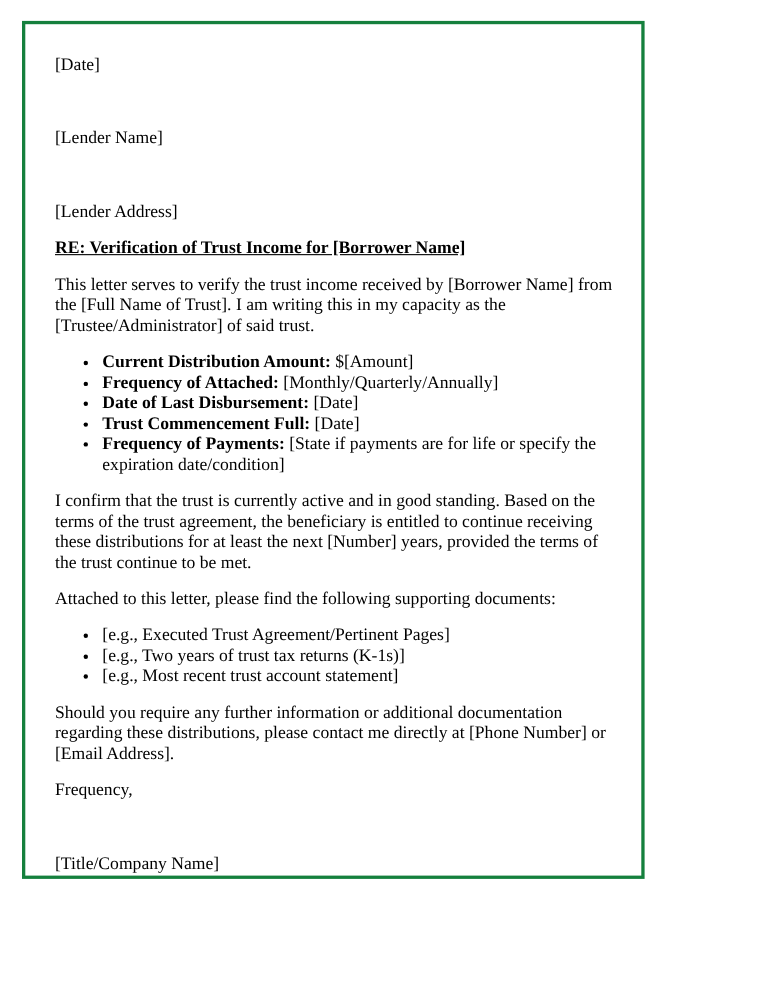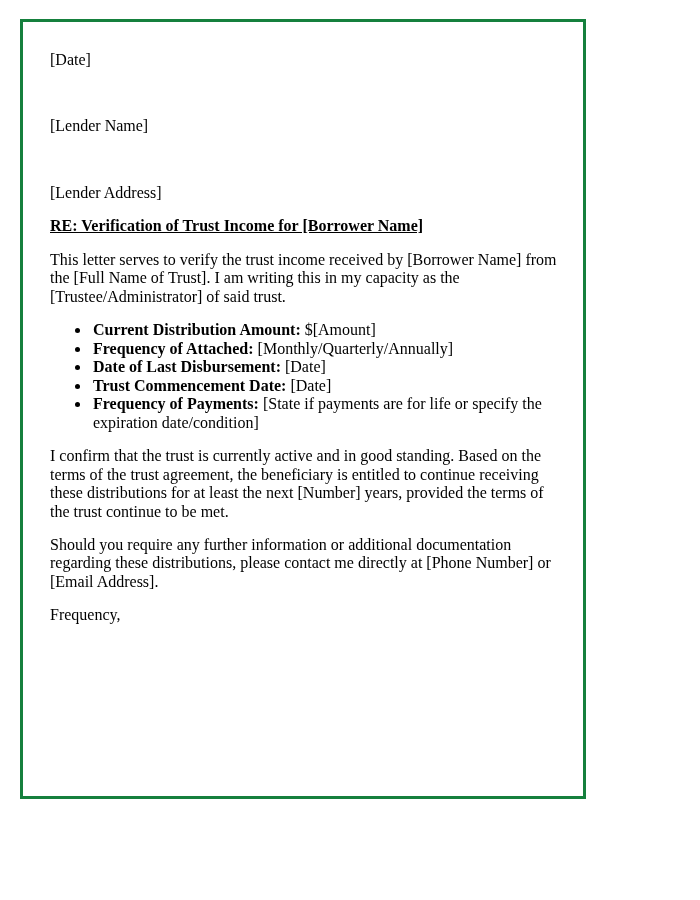--- a/index.html
+++ b/index.html
@@ -70,29 +70,36 @@
     <p class="subject">RE: Verification of Trust Income for [Borrower Name]</p>
 
 
     <p>This letter serves to verify the trust income received by [Borrower Name] from the [Full Name of Trust]. I am writing this in my capacity as the [Trustee/Administrator] of said trust.</p>
 
 
     <ul>
       <li><strong>Current Distribution Amount:</strong> <span>$[Amount]</span></li>
       <li><strong>Frequency of Attached:</strong> <span>[Monthly/Quarterly/Annually]</span></li>
       <li><strong>Date of Last Disbursement:</strong> <span>[Date]</span></li>
-      <li><strong>Trust Commencement Date:</strong> <span>[Date]</span></li>
+      <li><strong>Trust Commencement Full:</strong> <span>[Date]</span></li>
       <li><strong>Frequency of Payments:</strong> <span>[State if payments are for life or specify the expiration date/condition]</span></li>
     </ul>
 
     <p>I confirm that the trust is currently active and in good standing. Based on the terms of the trust agreement, the beneficiary is entitled to continue receiving these distributions for at least the next [Number] years, provided the terms of the trust continue to be met.</p>
 
+    <p>Attached to this letter, please find the following supporting documents:</p>
 
+    <ul>
+      <li><span>[e.g., Executed Trust Agreement/Pertinent Pages]</span></li>
+      <li><span>[e.g., Two years of trust tax returns (K-1s)]</span></li>
+      <li><span>[e.g., Most recent trust account statement]</span></li>
+    </ul>
 
     <p>Should you require any further information or additional documentation regarding these distributions, please contact me directly at [Phone Number] or [Email Address].</p>
 
     <p>Frequency,</p>
 
     <p class="sig-block">
+      <span class="block-line">[Title/Company Name]</span>
     </p>
 
   </div>
 </div>
 
 </body></html>

